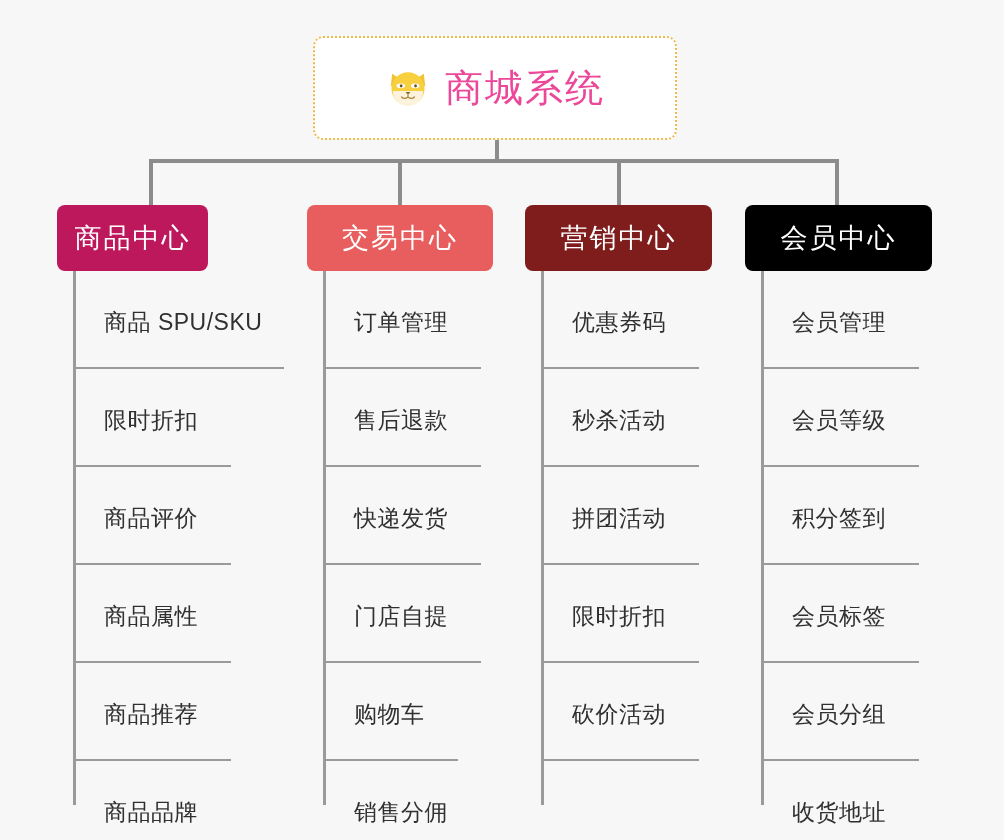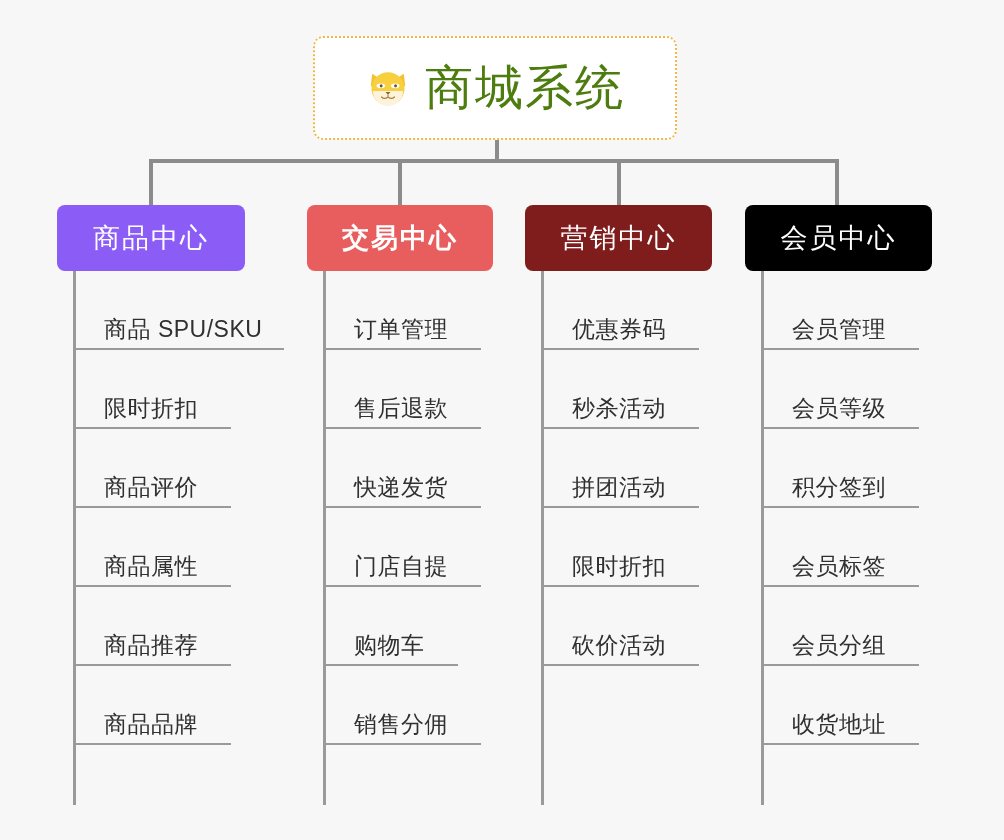--- a/index.html
+++ b/index.html
@@ -39,22 +39,22 @@
   }
   .root-icon {
     font-size: 42px;
     line-height: 1;
     display: inline-block;
     width: 46px;
     height: 46px;
   }
   .root-icon svg { display: block; }
   .root-title {
-    font-size: 48px;
-    color: #4d7c0f;
+    font-size: 38px;
+    color: #ec4899;
     letter-spacing: 2px;
     white-space: nowrap;
   }
 
   
   .conn {
     position: absolute;
     background: #8c8c8c;
   }
   .conn-v { width: 4px; }
@@ -89,24 +89,25 @@
   .items {
     position: absolute;
     left: 16px;
     top: 66px;
     margin: 0;
     padding: 0;
     list-style: none;
   }
   .item {
     position: relative;
-    height: 79px;
+    height: 89px;
     box-sizing: border-box;
     display: flex;
-    align-items: flex-end;
+    align-items: center;
+    margin-top: 9px;
   }
   .item-label {
     font-size: 23px;
     color: #303030;
     padding-left: 31px;
     padding-bottom: 5px;
     white-space: nowrap;
     letter-spacing: 0.5px;
   }
   .item-rule {
@@ -148,21 +149,21 @@
 
   <div class="conn conn-v" style="left:495px; top:140px; width:4px; height:22px;"></div>
   <div class="conn conn-h" style="left:149px; top:159px; width:690px; height:4px;"></div>
 
   <div class="conn conn-v" style="left:149px; top:159px; width:4px; height:48px;"></div>
   <div class="conn conn-v" style="left:398px; top:159px; width:4px; height:48px;"></div>
   <div class="conn conn-v" style="left:617px; top:159px; width:4px; height:48px;"></div>
   <div class="conn conn-v" style="left:835px; top:159px; width:4px; height:48px;"></div>
 
   <div class="column" style="left:57px; width:230px;">
-    <div class="cat-header" style="width:188px; background:#8b5cf6;">
+    <div class="cat-header" style="width:151px; background:#be185d;">
       <span>商品中心</span>
     </div>
     <div class="spine" style="height:534px;"></div>
     <ul class="items">
       <li class="item">
         <span class="item-label">商品 SPU/SKU</span>
         <span class="item-rule" style="width:211px;"></span>
       </li>
       <li class="item">
         <span class="item-label">限时折扣</span>
@@ -181,21 +182,21 @@
         <span class="item-rule" style="width:158px;"></span>
       </li>
       <li class="item">
         <span class="item-label">商品品牌</span>
         <span class="item-rule" style="width:158px;"></span>
       </li>
     </ul>
   </div>
 
   <div class="column" style="left:307px; width:230px;">
-    <div class="cat-header" style="width:186px; background:#e85d5d;font-weight:bold;">
+    <div class="cat-header" style="width:186px; background:#e85d5d;">
       <span>交易中心</span>
     </div>
     <div class="spine" style="height:534px;"></div>
     <ul class="items">
       <li class="item">
         <span class="item-label">订单管理</span>
         <span class="item-rule" style="width:158px;"></span>
       </li>
       <li class="item">
         <span class="item-label">售后退款</span>

